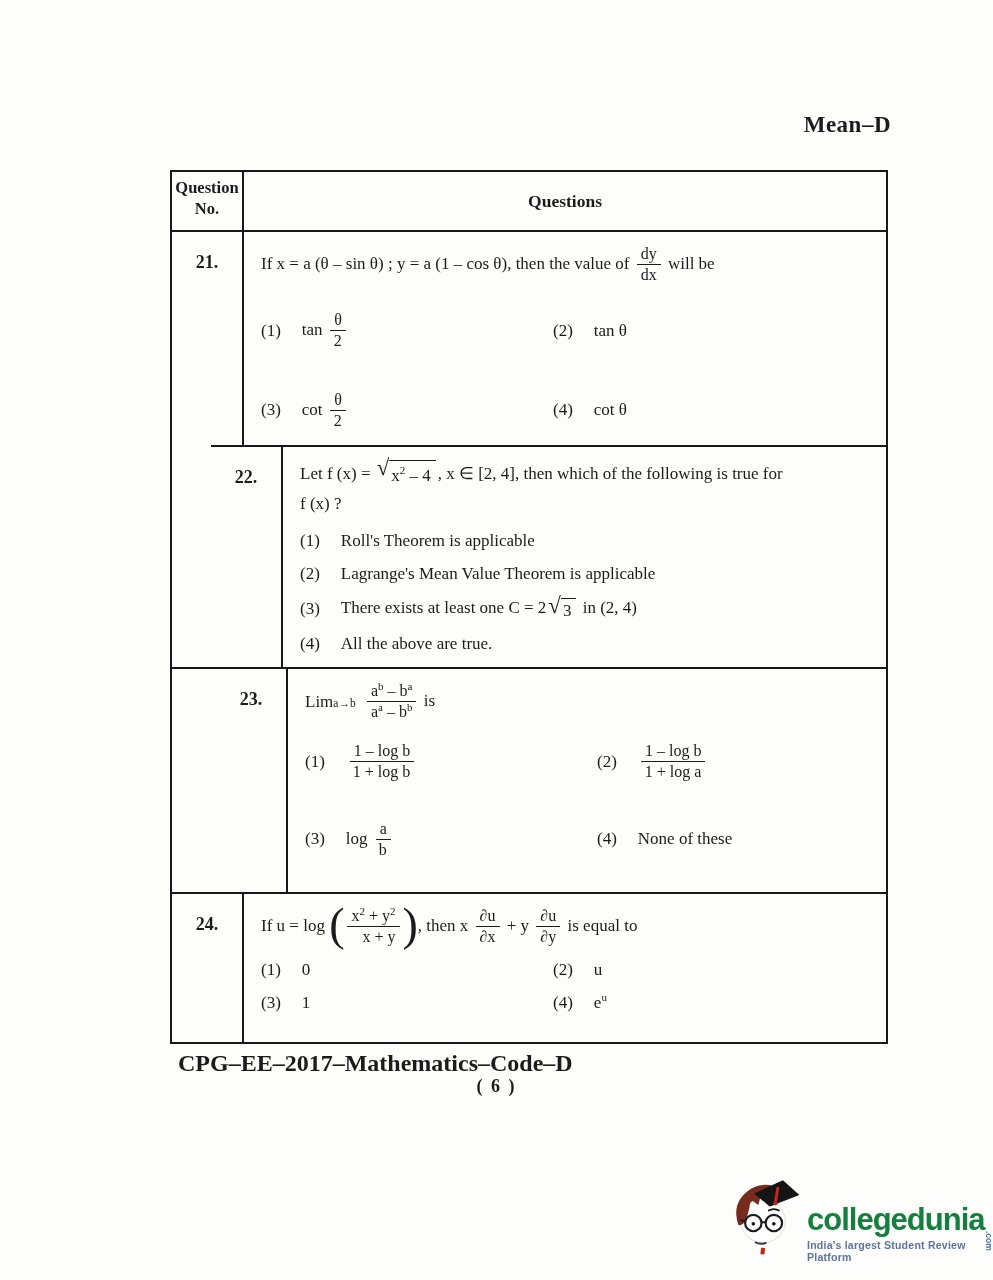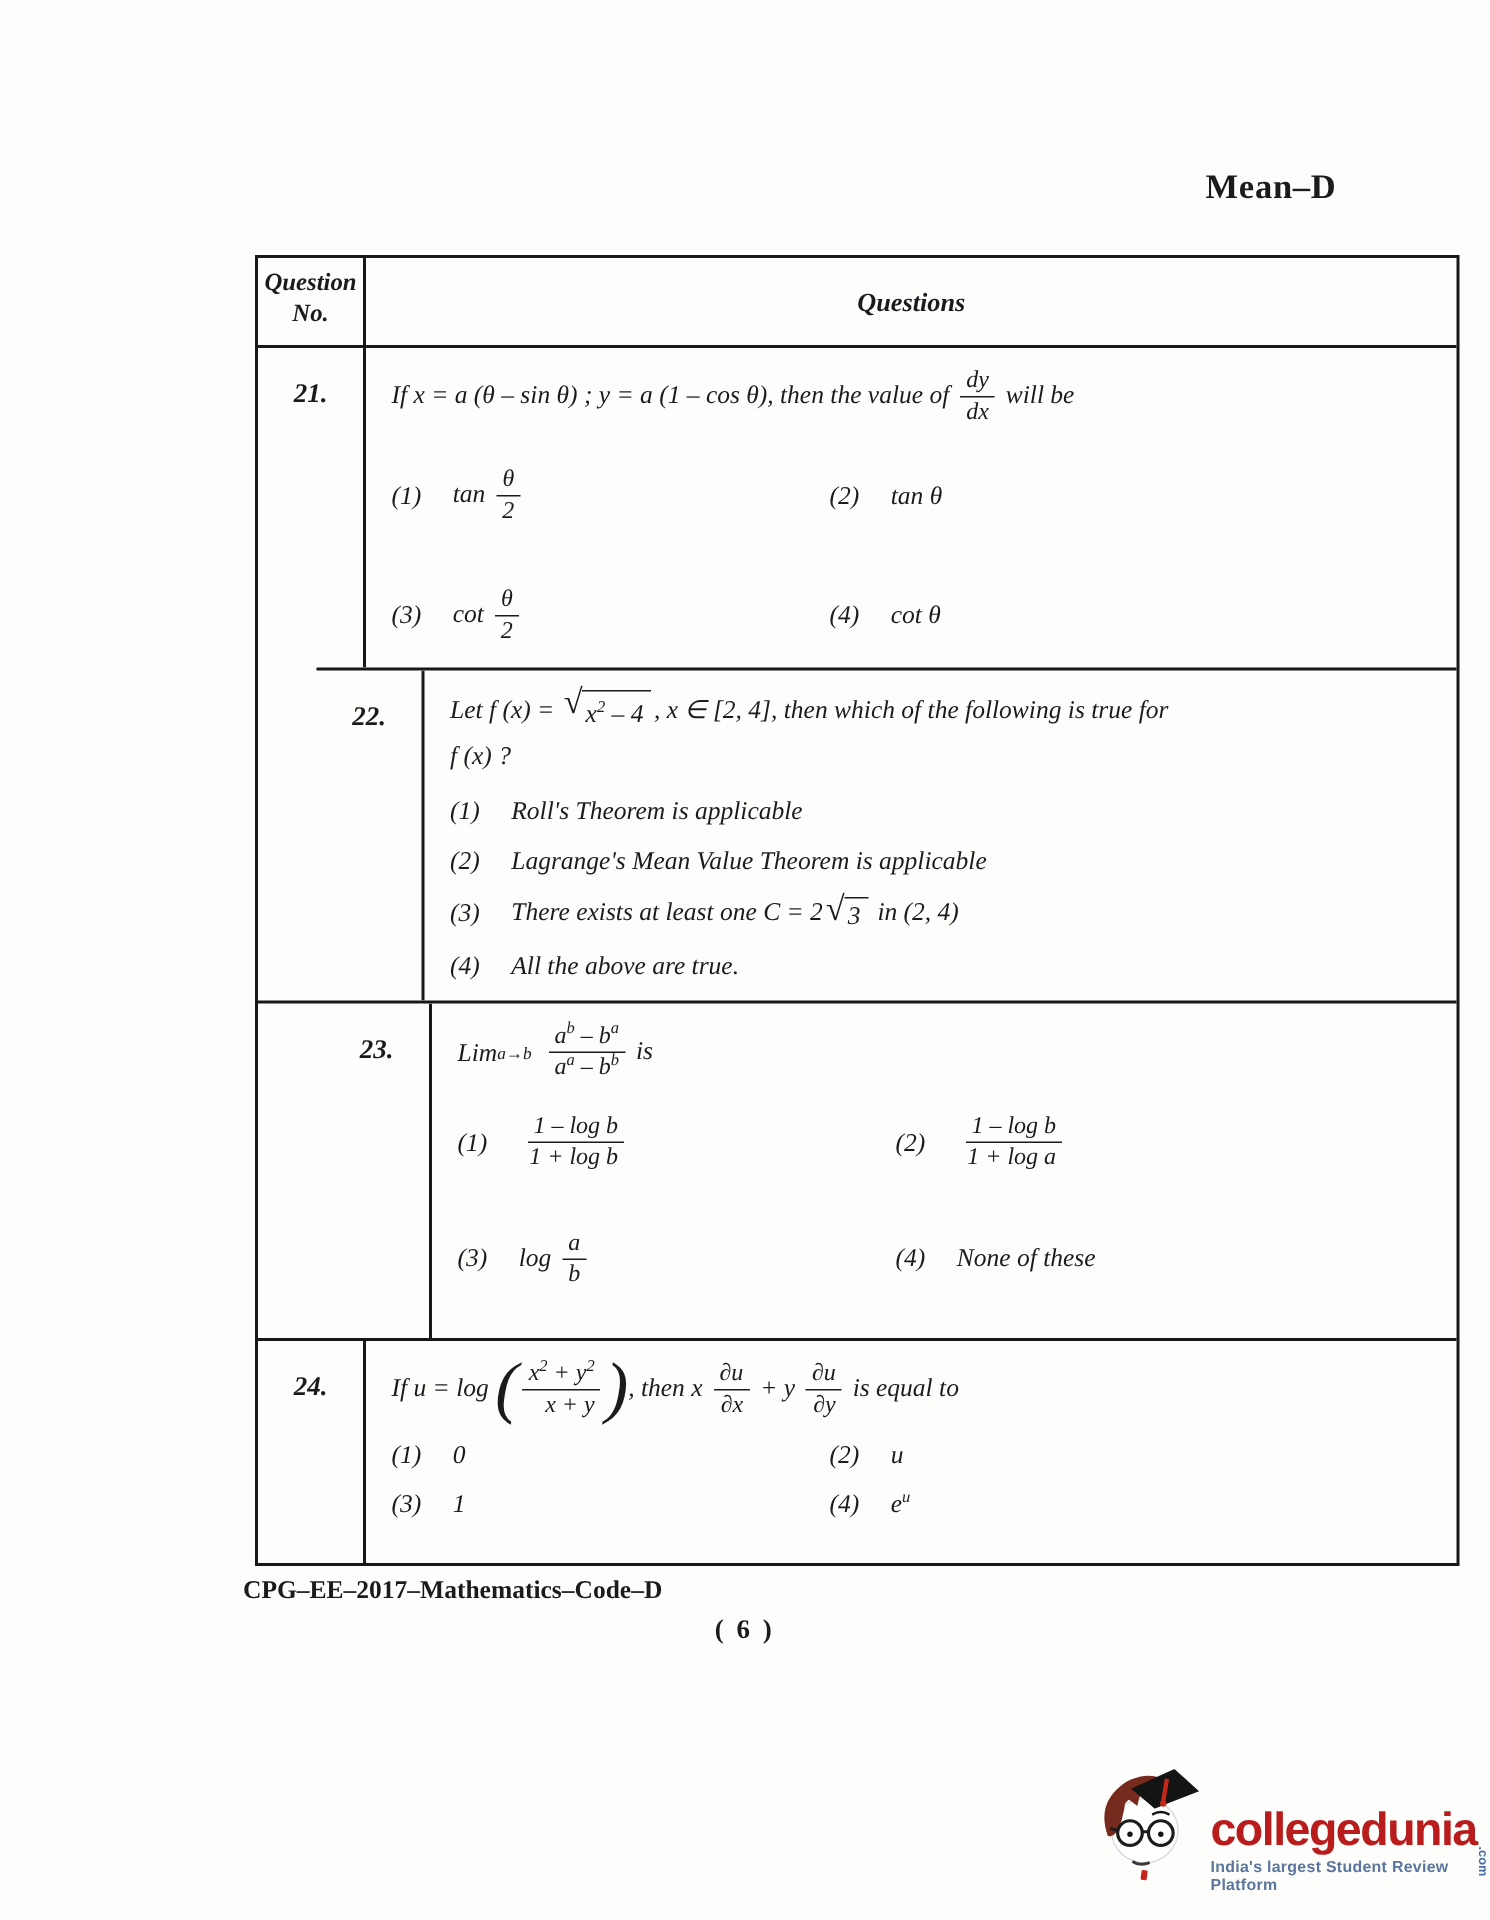--- a/index.html
+++ b/index.html
@@ -11,22 +11,22 @@
     background-size: 233px 197px, 311px 263px;
     font-family:"Liberation Serif", serif;
     color:#1b1b1b;
   }
   .code-label {
     position:absolute; top:112px; right:102px;
     font-size:23px; font-weight:bold; letter-spacing:0.5px;
   }
   
   .qtable {
-    position:absolute; left:170px; top:170px; width:803px;
-    border:2.2px solid #181818; box-sizing:border-box; background:transparent;font-style:italic;
+    position:absolute; left:170px; top:170px; width:718px;
+    border:2.2px solid #181818; box-sizing:border-box; background:transparent;
   }
   .trow { display:grid; grid-template-columns:72px 1fr; box-sizing:border-box; overflow:hidden; }
   .trow + .trow { border-top:2px solid #181818; }
   .cell-num {
     border-right:2px solid #181818; box-sizing:border-box;
     text-align:center; padding-top:20px; font-weight:bold; font-size:18px;
     overflow:hidden;
   }
   .cell-q { box-sizing:border-box; padding:13px 8px 0 17px; font-size:17px; overflow:hidden; }
   .header-row { height:58px; }
@@ -60,31 +60,31 @@
   .opt { display:flex; align-items:center; gap:21px; }
   .opt .olabel { flex:0 0 auto; }
   .opts-grid { display:grid; grid-template-columns:292px 1fr; align-items:center; }
   .opts-q21 { margin-top:26px; row-gap:40px; }
   .opts-q22 { margin-top:13px; display:flex; flex-direction:column; gap:13.5px; }
   .opts-q22 .opt { align-items:center; }
   .opts-q23 { margin-top:20px; row-gap:38px; }
   .opts-q24 { margin-top:13px; row-gap:13px; }
 
   
-  .footer-line { position:absolute; left:162px; top:1050px; font-size:17px; font-weight:bold; }
+  .footer-line { position:absolute; left:178px; top:1050px; font-size:24px; font-weight:bold; }
   .page-number { position:absolute; left:0; top:1076px; width:993px; text-align:center;
                  font-size:18px; font-weight:bold; letter-spacing:2px; }
 
   
   .brand-logo { position:absolute; left:727px; top:1168px; width:266px;
                 display:flex; align-items:center; gap:6px;
                 font-family:"Liberation Sans", sans-serif; }
   .brand-col { display:flex; flex-direction:column; }
   .brand-row { display:flex; align-items:flex-end; }
-  .brand-text { font-size:31px; font-weight:bold; color:#b91c1c; letter-spacing:-1px; line-height:1;margin-top:36px; }
+  .brand-text { font-size:31px; font-weight:bold; color:#15803d; letter-spacing:-1px; line-height:1;margin-top:36px; }
   .brand-suffix { font-size:8.5px; font-weight:bold; color:#4a6fa8;
                   transform:rotate(90deg) translateX(-4px); transform-origin:left bottom;
                   display:inline-block; width:8px; }
   .tagline { font-size:10.6px; font-weight:bold; color:#5b759c; margin-top:4px; letter-spacing:0.2px; }
 </style>
 </head>
 <body>
 
 <div class="page">
 

